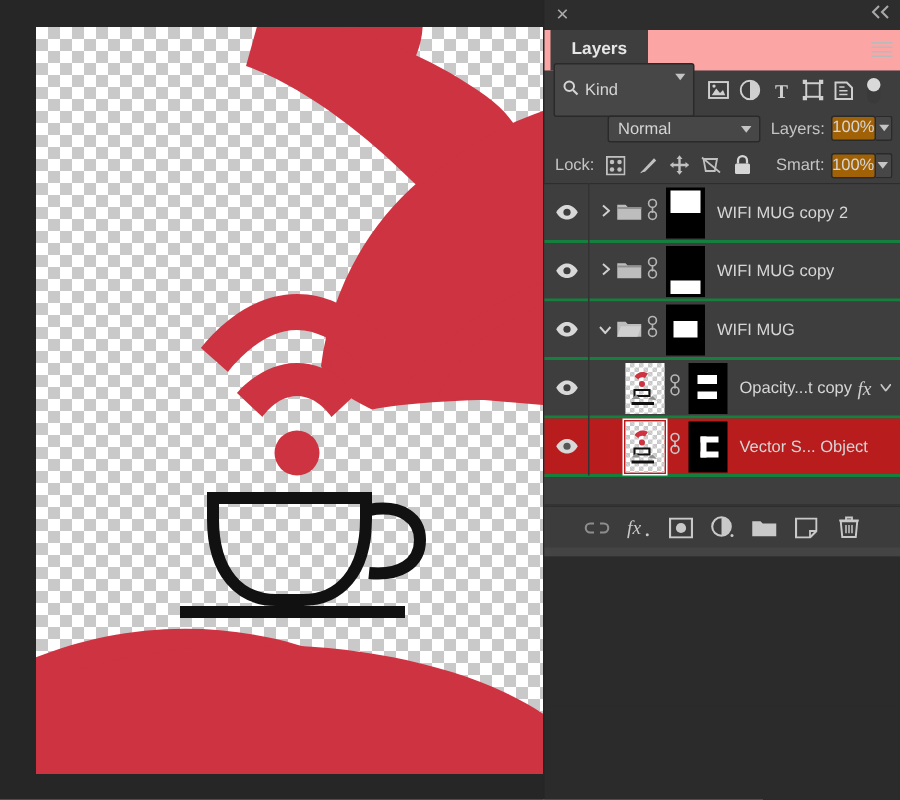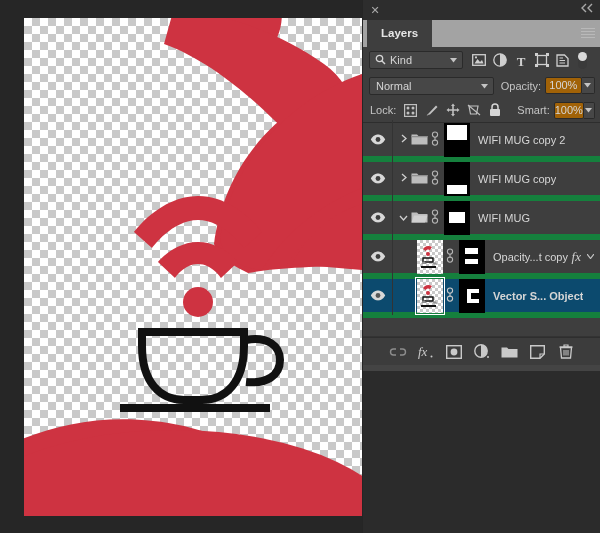--- a/index.html
+++ b/index.html
@@ -56,21 +56,21 @@
   .collapse-chevrons {
     position: absolute; right: 6px; top: 3px;
     color: #a9a9a9; font-size: 10px; line-height: 12px;
     letter-spacing: -1px;
     cursor: pointer;
   }
 
   .tab-row {
     position: relative;
     height: 27px;
-    background: #a3a3a3;
+    background: #fca5a5;
   }
   .tab {
     position: absolute; left: 4px; top: 0;
     height: 27px; min-width: 52px;
     padding: 0 14px;
     background: #3e3e3e;
     color: #e6e6e6;
     font-size: 11.5px; font-weight: bold;
     line-height: 27px;
     text-align: center;
@@ -89,21 +89,21 @@
 
   
   .filter-row {
     display: flex; align-items: center;
     height: 26px;
     padding: 0 4px 0 6px;
     gap: 0;
   }
   .kind-select {
     position: relative;
-    width: 94px; height: 18px;
+    width: 94px; height: 36px;
     background: #474747;
     border: 1px solid #2a2a2a;
     border-radius: 2px;
     display: flex; align-items: center;
     cursor: pointer;
   }
   .kind-select .mag { margin: 0 4px 0 5px; flex: 0 0 auto; }
   .kind-select .kind-label { color: #d5d5d5; font-size: 11px; }
   .kind-select .cs-arrow {
     position: absolute; right: 5px; top: 5px;
@@ -128,21 +128,21 @@
   }
   .filter-toggle .knob {
     position: absolute; left: 0; top: 0;
     width: 9px; height: 9px; border-radius: 50%;
     background: #d9d9d9;
   }
 
   
   .blend-row {
     display: flex; align-items: center;
-    height: 25px; padding: 0 5px 0 6px;
+    height: 25px; padding: 0 5px 0 6px; margin-left: 36px;
   }
   .blend-select {
     position: relative;
     width: 130px; height: 18px;
     background: #474747;
     border: 1px solid #2a2a2a;
     border-radius: 2px;
     display: flex; align-items: center;
     padding-left: 6px;
     color: #d5d5d5;
@@ -187,25 +187,25 @@
     cursor: pointer;
   }
   .fill-label { margin-left: 12px; color: #c4c4c4; }
 
   
   .layer-list { background: #3e3e3e; }
   .layer-row {
     position: relative;
     display: flex; align-items: center;
     height: 39px;
-    border-bottom: 6px solid #15803d;
+    border-bottom: 2px solid #15803d;
     background: #3e3e3e;
     cursor: pointer;
   }
-  .layer-row.selected { background: #0c4a6e; font-weight: bold; }
+  .layer-row.selected { background: #b91c1c; }
   .eye-cell {
     width: 30px; height: 39px;
     display: flex; align-items: center; justify-content: center;
     flex: 0 0 30px;
     border-right: 1px solid #333333;
     cursor: pointer;
   }
   .eye-empty {
     width: 13px; height: 13px;
     border: 1px solid #6a6a6a;
@@ -415,21 +415,21 @@
 
       <div class="blend-row">
         <div class="blend-select">
           <span>Normal</span>
           <span class="cs-arrow">
             <svg width="7" height="5" viewBox="0 0 7 5">
                 <path d="M0 0 L3.5 4.5 L7 0 Z" fill="#c4c4c4"></path>
               </svg>
           </span>
         </div>
-        <span class="op-label">Opacity:</span>
+        <span class="op-label">Layers:</span>
         <div class="num-field">100%</div>
         <div class="num-arrow">
           <svg width="7" height="5" viewBox="0 0 7 5">
               <path d="M0 0 L3.5 4.5 L7 0 Z" fill="#c4c4c4"></path>
             </svg>
         </div>
       </div>
 
       <div class="lock-row">
         <span class="lock-label">Lock:</span>

